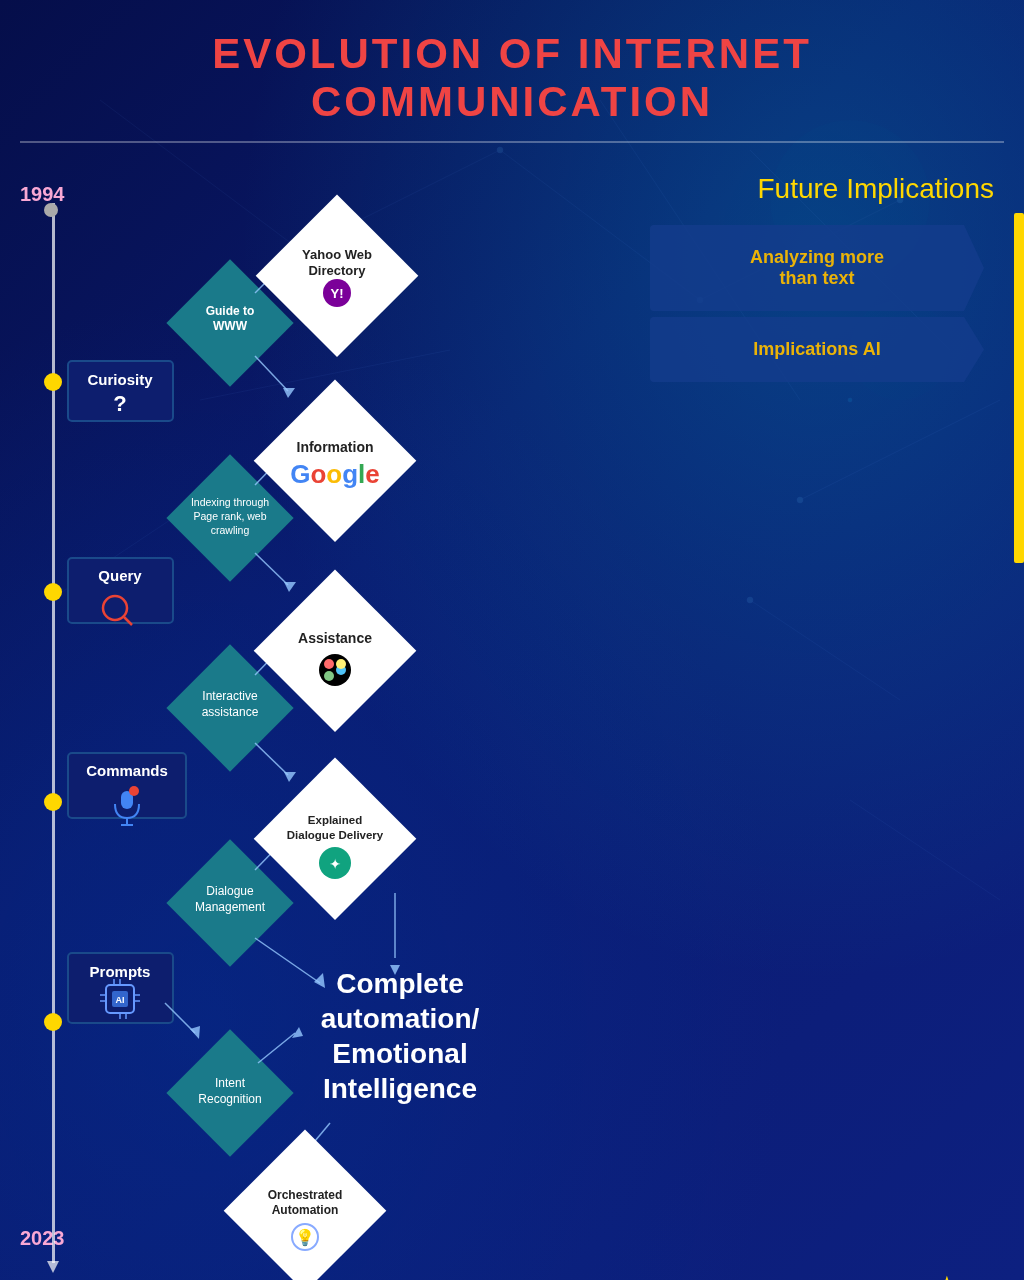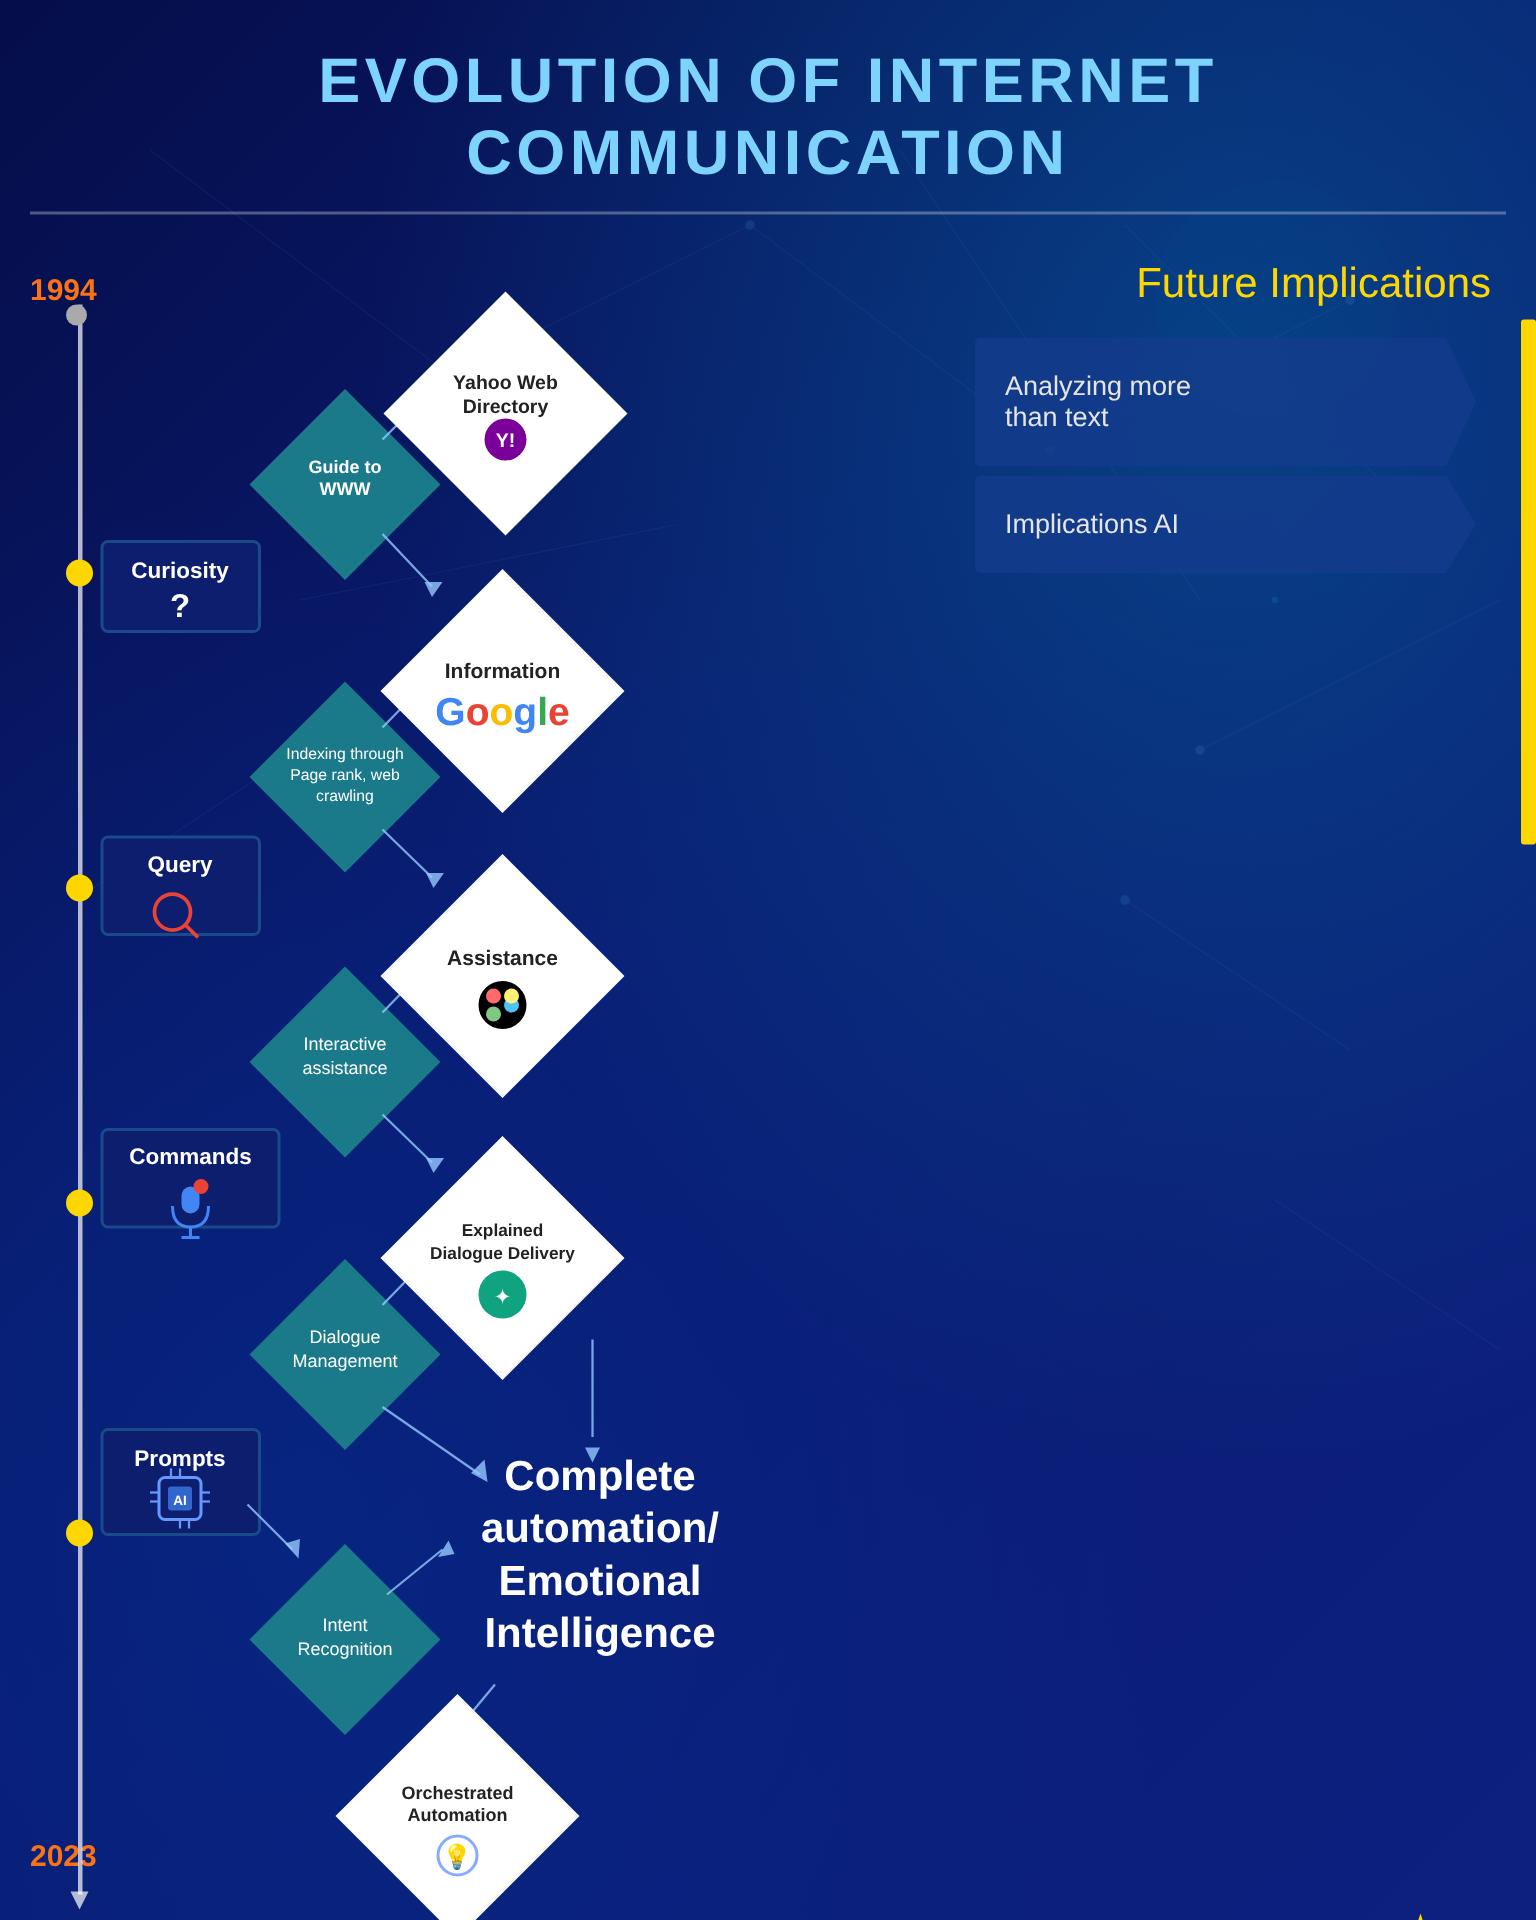--- a/index.html
+++ b/index.html
@@ -30,21 +30,21 @@
     }
 
     
     .header {
       text-align: center;
       padding: 30px 20px 15px;
       border-bottom: 2px solid rgba(255,255,255,0.3);
       margin: 0 20px;
     }
     .header-title {
-      color: #7dd3fc;
+      color: #ef4444;
       font-size: 42px;
       font-weight: 900;
       letter-spacing: 3px;
       text-transform: uppercase;
     }
 
     
     .main-area {
       display: flex;
       width: 100%;
@@ -56,21 +56,21 @@
     .timeline-section {
       width: 640px;
       position: relative;
       padding: 0 0 0 60px;
     }
 
     
     .year-label {
       position: absolute;
       left: 20px;
-      color: #f97316;
+      color: #f9a8d4;
       font-size: 20px;
       font-weight: 900;
     }
     .year-1994 { top: 30px; }
     .year-2023 { bottom: 73px; }
 
     
     .timeline-line {
       position: absolute;
       left: 52px;
@@ -138,28 +138,29 @@
       right: 0;
       top: 60px;
       width: 10px;
       height: 350px;
       background: #FFD700;
       border-radius: 2px;
     }
 
     .implication-item {
       background: rgba(20, 60, 140, 0.8);
-      color: #e5e5e5;
+      color: #eab308;
       font-size: 18px;
-      font-weight: 400;
+      font-weight: 700;
       padding: 22px 20px;
       margin-bottom: 6px;
       border-radius: 4px;
       clip-path: polygon(0 0, calc(100% - 20px) 0, 100% 50%, calc(100% - 20px) 100%, 0 100%);
       margin-right: 20px;
+      text-align: center;
     }
 
     
     .logo {
       position: absolute;
       bottom: 20px;
       right: 30px;
       color: white;
       font-size: 22px;
       font-weight: 900;

